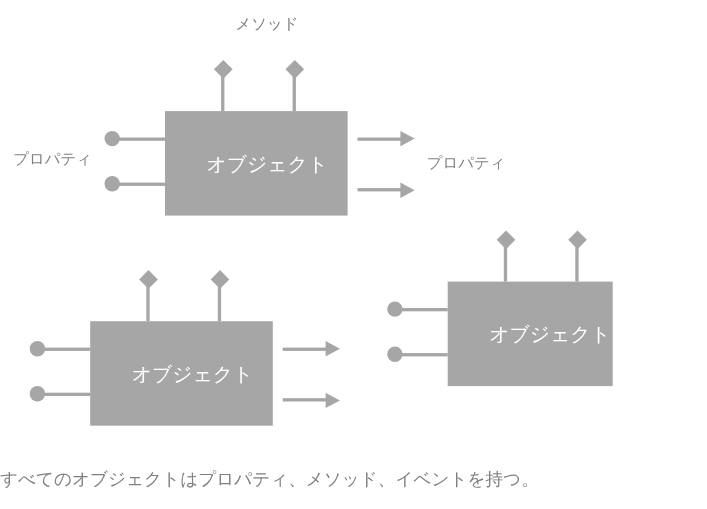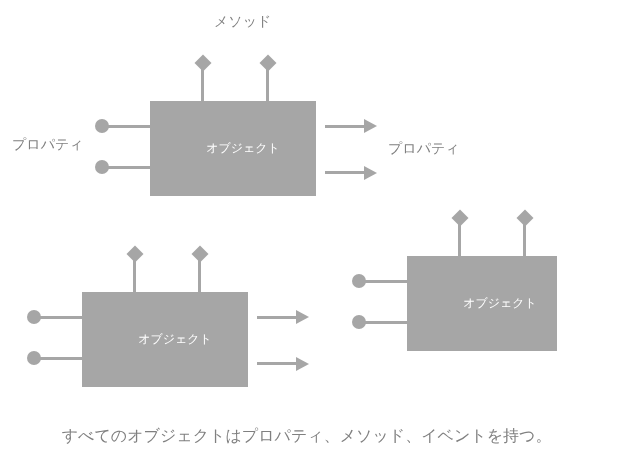--- a/index.html
+++ b/index.html
@@ -55,40 +55,39 @@
   .pline { left: 13px; width: 42px; }
   .pline-1 { top: 70px; }
   .pline-2 { top: 111px; }
 
   
   .obj-box {
     position: absolute; left: 55px; top: 46px; width: 166px; height: 95px;
     background: var(--shape);
     color: var(--boxtext);
     display: flex; align-items: center; justify-content: center;
-    font-size: 12px;
+    font-size: 18px;
     padding-left: 20px;
   }
 
   
   .aline { left: 230px; width: 40px; }
   .aline-1 { top: 70px; }
   .aline-2 { top: 116px; }
   .ahead {
     position: absolute; left: 269px; width: 0; height: 0;
     border-top: 7px solid transparent;
     border-bottom: 7px solid transparent;
     border-left: 13px solid var(--shape);
   }
   .ahead-1 { top: 64px; }
   .ahead-2 { top: 111px; }
 
   .caption {
     position: absolute; left: 0; top: 426px; width: 613px;
-    text-align: center;
     font-size: 16px;
     color: var(--label);
     white-space: nowrap;
   }
 </style>
 </head>
 <body>
 
 <div id="canvas">
 

